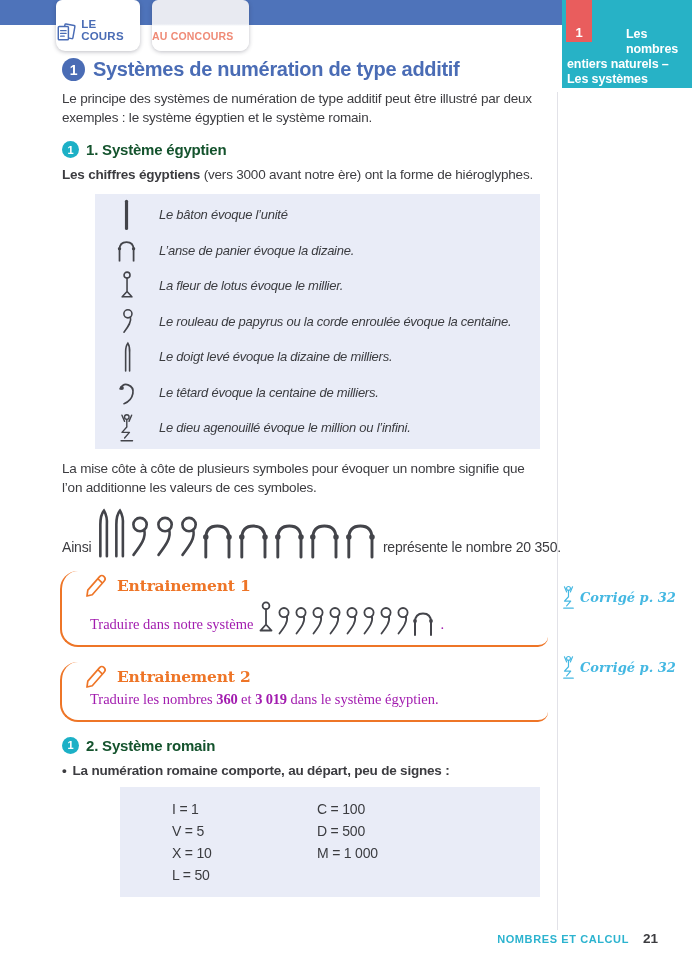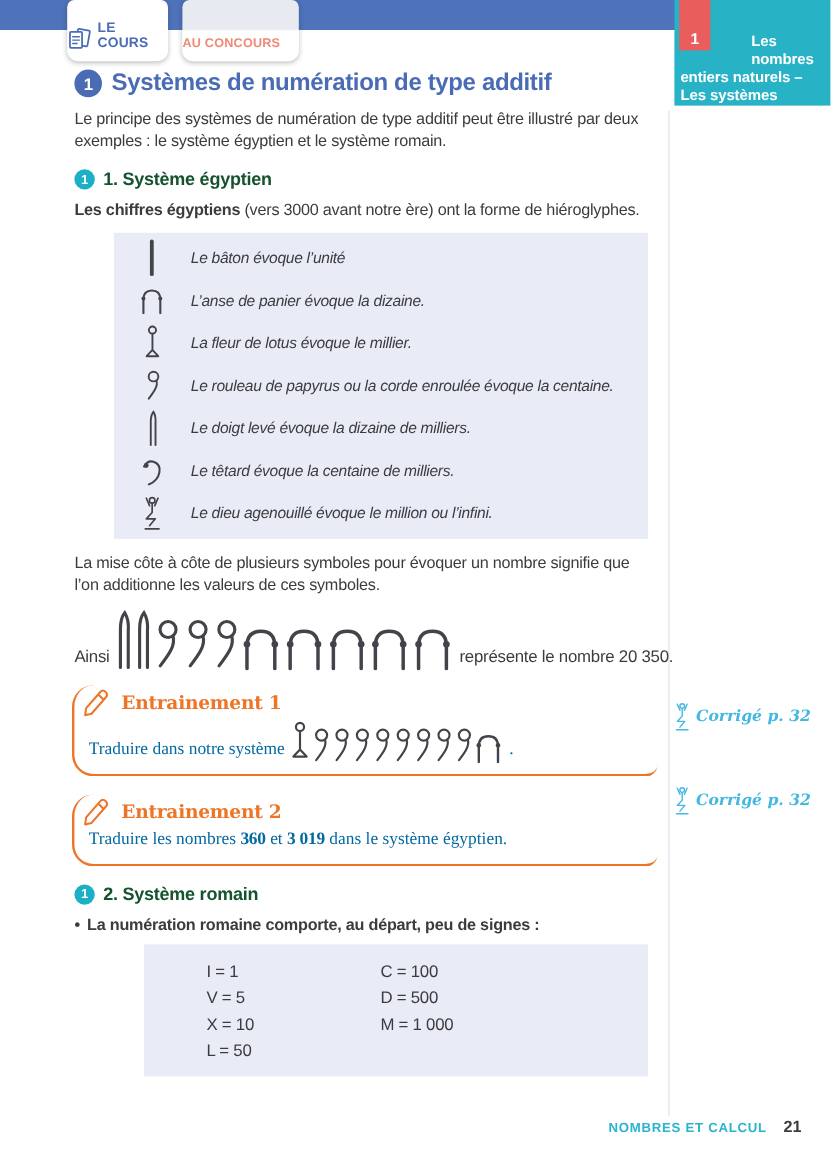--- a/index.html
+++ b/index.html
@@ -54,46 +54,46 @@
   .hg-lotus{--w:16;--h:36}.hg-doigt{--w:10;--h:36}.hg-tetard{--w:22;--h:28}.hg-dieu{--w:20;--h:34}
   .seq{display:inline-flex;align-items:flex-end;gap:1px;margin:0 5px;}
   .seq-big{--s:1.45}
   .seq-sm{--s:1.0}
 
   .example-row{display:flex;align-items:flex-end;margin:2px 0 12px 0;}
   .example-row .txt{font-size:14px;padding-bottom:4px;white-space:nowrap;}
 
   
   .exo{border-left:2px solid #ee7527;border-bottom:2px solid #ee7527;
-       border-radius:18px 0 10px 18px;padding:1px 8px 9px 8px;margin:0 0 15px -2px;width:488px;
+       border-radius:18px 0 10px 18px;padding:1px 8px 9px 24px;margin:0 0 15px -2px;width:488px;
        box-sizing:border-box;}
   .exo-head{display:flex;align-items:center;gap:6px;margin-left:-2px;}
   .pencil-ic{width:27px;height:27px;color:#ee7527;}
   .exo-label{color:#ee7527;font-weight:bold;font-size:15.5px;
        font-family:"DejaVu Serif","Liberation Serif",serif;letter-spacing:-0.2px;}
   .exo-body{display:flex;align-items:flex-end;margin:1px 0 0 4px;
-       font-family:"Liberation Serif",serif;font-size:14.5px;color:#0369a1;letter-spacing:0;}
+       font-family:"Liberation Serif",serif;font-size:14.5px;color:#a21caf;letter-spacing:0;}
   .exo-body .txt{padding-bottom:3px;white-space:nowrap;}
 
   .corrige{position:absolute;display:flex;align-items:center;gap:4px;color:#45b8e2;
        font-family:"DejaVu Serif","Liberation Serif",serif;font-style:italic;font-weight:bold;
        font-size:13px;text-align:center;}
   .corrige-1{left:561px;top:585px;}
   .corrige-2{left:561px;top:655px;}
   .cor-ic{width:15px;height:25px;color:#45b8e2;}
 
   
   .bullet-line{font-weight:bold;margin-bottom:7px;}
   .bullet-line .dot{margin-right:6px;}
   .roman-panel{margin-left:58px;width:420px;padding:11px 0 11px 52px;box-sizing:border-box;display:flex;}
   .roman-col{font-size:14px;line-height:22px;color:#3b3c40;}
   .roman-col1{width:145px;}
 
   
-  .footer{position:absolute;right:32px;top:931px;display:flex;align-items:baseline;gap:14px;}
+  .footer{position:absolute;right:42px;top:931px;display:flex;align-items:baseline;gap:14px;}
   .footer .sec{color:#2cb3cf;font-weight:bold;font-size:11px;letter-spacing:.6px;}
   .footer .num{color:#3c3c40;font-weight:bold;font-size:13.5px;}
 
   b{letter-spacing:-0.2px;}
 </style>
 </head>
 <body>
 
 <svg width="0" height="0" style="position:absolute" aria-hidden="true">
   <defs>

